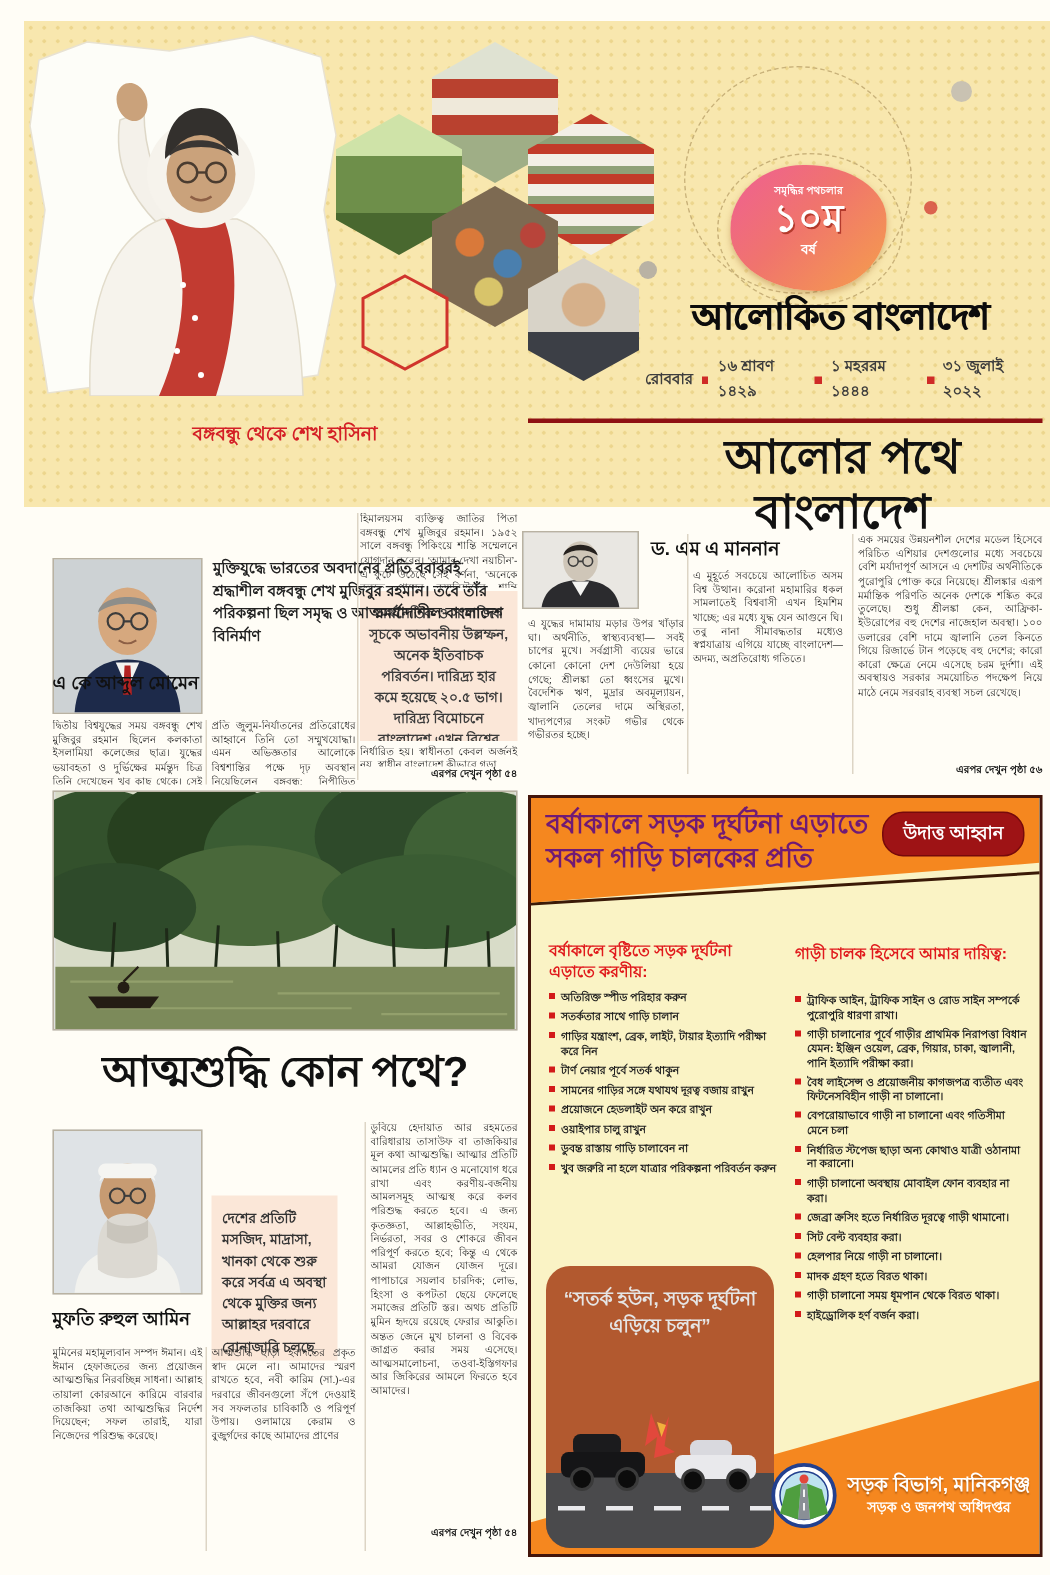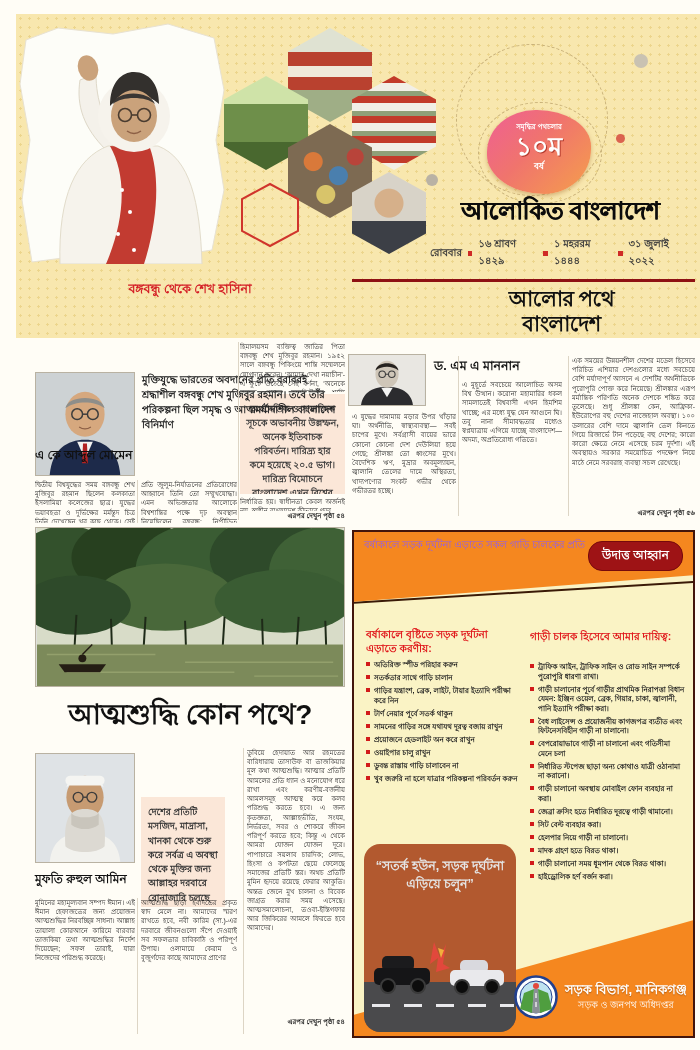--- a/index.html
+++ b/index.html
@@ -17,54 +17,54 @@
   .badge .b1{font-size:7px;font-weight:700;padding-top:11px;}
   .badge .b2{font-size:25px;font-weight:800;line-height:1.05;text-shadow:1px 1px 0 #b43a2c;}
   .badge .b3{font-size:9px;font-weight:800;}
   .logo{font-size:24px;font-weight:800;color:#0c0c0c;text-align:center;letter-spacing:-.5px;
         text-shadow:.6px 0 #0c0c0c;}
   .dateline{display:flex;align-items:center;justify-content:center;gap:6px;font-size:10px;color:#3d3d3d;font-weight:700;}
   .dl-sep{width:5px;height:5px;background:#cf2b27;}
   
   .kicker{font-size:12.5px;font-weight:800;color:#d41f26;text-align:center;}
   .head1{font-size:31px;font-weight:800;color:#111;text-align:center;letter-spacing:-.5px;white-space:nowrap;}
-  .head2{font-size:21px;font-weight:800;color:#111;text-align:center;line-height:1.18;letter-spacing:-.5px;}
+  .head2{font-size:31px;font-weight:800;color:#111;text-align:center;line-height:1.18;letter-spacing:-.5px;}
   .head3{font-size:28px;font-weight:800;color:#111;text-align:center;letter-spacing:-.5px;white-space:nowrap;}
   .standfirst{font-size:10px;font-weight:700;color:#222;line-height:1.5;}
   .byline{font-size:12px;font-weight:800;color:#111;}
   .bodycol{font-size:6.8px;line-height:1.36;color:#262626;text-align:justify;overflow:hidden;}
   .pullquote{background:#fbe7d8;color:#3b3b3b;font-size:9.2px;font-weight:700;text-align:center;
              line-height:1.52;padding:9px 6px;box-sizing:border-box;overflow:hidden;}
   .introbox{background:#fbe7d8;color:#333;font-size:9.2px;font-weight:700;line-height:1.55;
             padding:8px 7px;box-sizing:border-box;overflow:hidden;}
   .jump{font-size:6.8px;font-weight:800;color:#111;text-align:right;}
   .vline{width:1px;background:#ddd5c5;}
   .toprule{background:#8e1113;}
   .photo-frame{border:1px solid #b9b2a2;box-sizing:border-box;overflow:hidden;background:#dfe0de;}
   
   .adbox{left:352px;top:530px;width:343px;height:508px;border:2.5px solid #43150b;
          background:#faf3c5;box-sizing:border-box;overflow:hidden;}
   .ad-header{left:0;top:0;width:100%;height:72px;background:#f5871f;
              clip-path:polygon(0 0,100% 0,100% 60%,0 97%);z-index:2;}
   .ad-header-edge{left:-6px;width:360px;top:59px;height:2px;background:#3a1a07;transform:rotate(-3.5deg);z-index:1;}
-  .ad-title{left:10px;top:6px;width:226px;color:#8b5cf6;font-weight:400;font-size:10px;line-height:1.3;z-index:3;}
+  .ad-title{left:10px;top:6px;width:226px;color:#701a75;font-weight:700;font-size:18px;line-height:1.3;z-index:3;}
   .ad-btn{right:10px;top:9px;background:#9e1315;border:1.5px solid #76090b;border-radius:14px;
           color:#fff;font-weight:800;font-size:12px;padding:4px 13px;z-index:3;}
   .list-heading{color:#e0191c;font-weight:800;font-size:10.5px;line-height:1.3;}
   .checklist{display:flex;flex-direction:column;gap:3.5px;}
   .check-item{display:flex;gap:4px;font-size:7.2px;line-height:1.32;color:#1d1d1d;font-weight:600;}
   .check-item .sq{flex:0 0 4px;width:4px;height:4px;background:#d21a1a;margin-top:2px;}
   .quote-card{left:10px;top:312px;width:152px;height:188px;background:#b2592f;border-radius:16px;
               z-index:4;overflow:hidden;}
   .quote-text{color:#e5e5e5;font-weight:800;font-size:12.5px;text-align:center;line-height:1.45;padding:13px 10px 0;}
   .ad-footer{left:0;bottom:0;width:100%;height:118px;background:#f5871f;
              clip-path:polygon(0 82%,100% 2%,100% 100%,0 100%);z-index:3;}
   .ad-footer-row{left:160px;top:443px;display:flex;align-items:center;gap:7px;z-index:5;}
   .ad-footer-t1{color:#fff;font-weight:800;font-size:13px;line-height:1.35;text-shadow:0 1px 1px rgba(90,40,0,.4);}
-  .ad-footer-t2{color:#fff;font-weight:400;font-size:9.5px;text-align:center;}
+  .ad-footer-t2{color:#fff;font-weight:700;font-size:9.5px;text-align:center;}
 </style>
 </head>
 <body>
 
 <div id="page">
 
   <div class="abs banner">
     <div class="abs ring" style="left:440px;top:30px;width:150px;height:150px;"></div>
     <div class="abs" style="left:618px;top:40px;width:14px;height:14px;border-radius:50%;background:#c9c2b2;"></div>
     <div class="abs" style="left:600px;top:120px;width:9px;height:9px;border-radius:50%;background:#cf2b27;opacity:.7;"></div>

